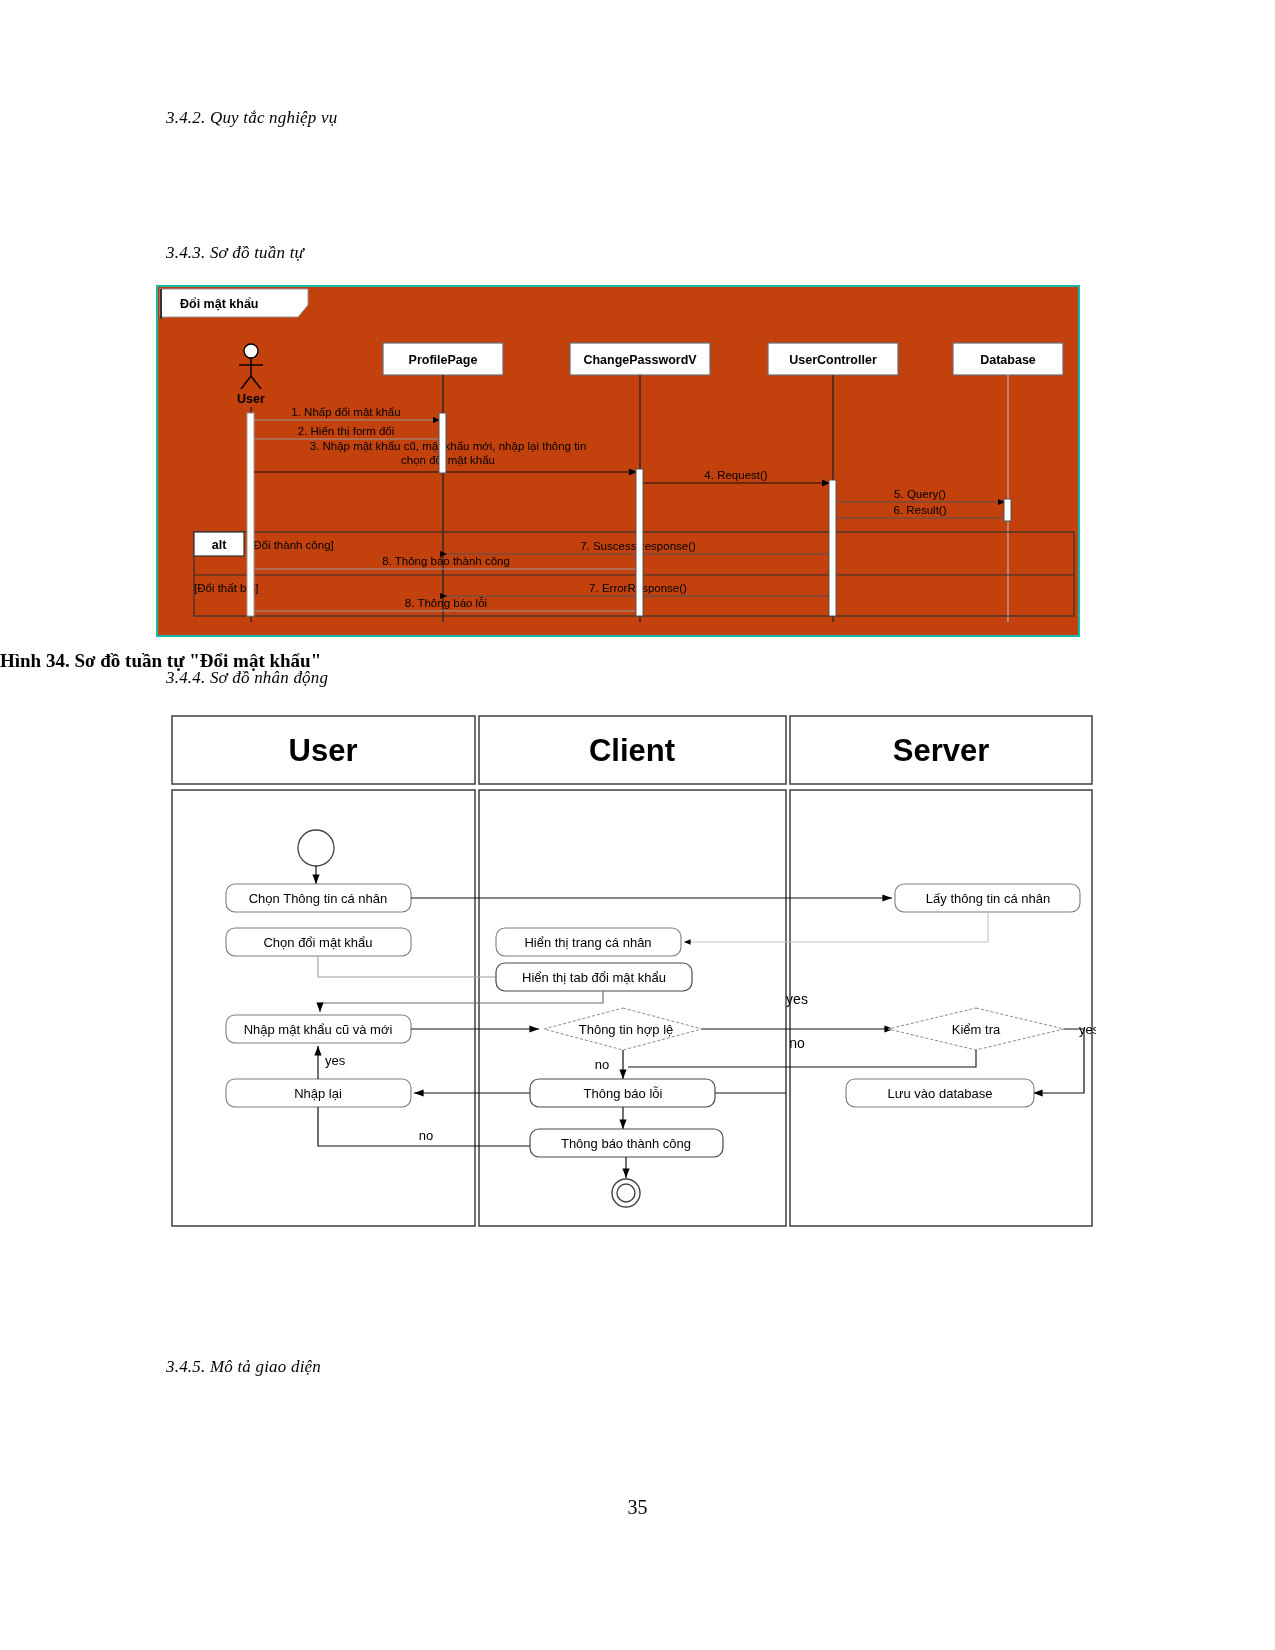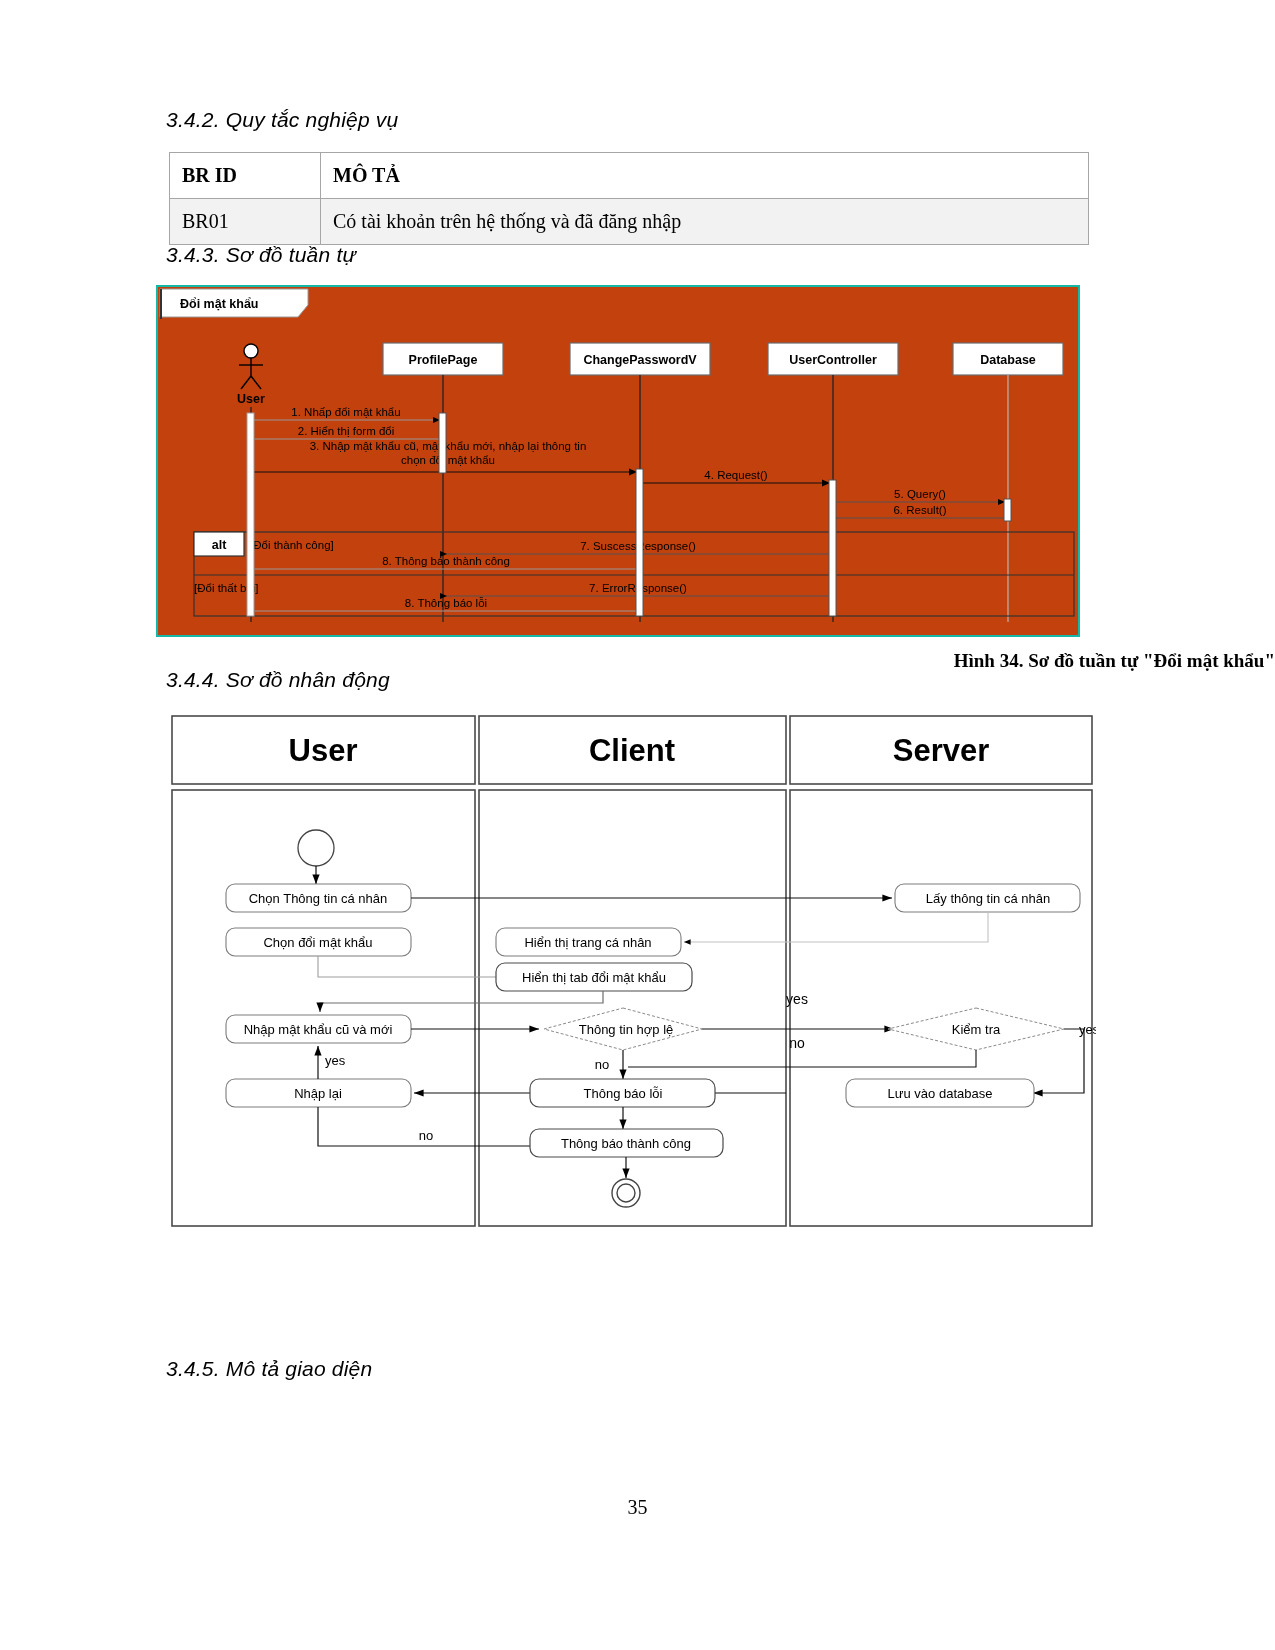--- a/index.html
+++ b/index.html
@@ -18,23 +18,23 @@
   .page {
     position: absolute;
     left: 0; top: 0;
     width: 1275px;
     height: 1650px;
   }
 
   
   .heading {
     position: absolute;
-    font-family: Liberation Sans, sans-serif;
+    font-family: Liberation Serif, serif;
     font-style: italic;
-    font-size: 21px;
+    font-size: 17px;
     letter-spacing: .2px;
     white-space: nowrap;
   }
   #h-342 { left: 166px; top: 108px; }
   #h-343 { left: 166px; top: 243px; }
   #h-344 { left: 166px; top: 668px; }
   #h-345 { left: 166px; top: 1357px; }
 
   
   .br-table {
@@ -55,21 +55,21 @@
     height: 32px;
   }
   .br-table thead th { font-weight: bold; background: #ffffff; }
   .br-table tbody td { background: #f2f2f2; font-weight: normal; }
   .col-id { width: 128px; }
 
   
   .caption {
     position: absolute;
     width: 100%;
-    text-align: right;
+    text-align: left;
     font-family: "Liberation Serif", serif;
     font-weight: bold;
     font-size: 19px;
   }
   #cap-34 { left: 0; top: 650px; }
   #cap-35 { left: 0; top: 1247px; }
 
   
   #page-num {
     position: absolute;
@@ -106,34 +106,20 @@
 
   text { font-family: "Liberation Sans", sans-serif; }
 </style>
 </head>
 <body>
 
 <div class="page">
 
   <div class="heading" id="h-342">3.4.2. Quy tắc nghiệp vụ</div>
 
-  <table class="br-table">
-    <thead>
-      <tr>
-        <th class="col-id">BR ID</th>
-        <th>MÔ TẢ</th>
-      </tr>
-    </thead>
-    <tbody>
-      <tr>
-        <td class="col-id">BR01</td>
-        <td>Có tài khoản trên hệ thống và đã đăng nhập</td>
-      </tr>
-    </tbody>
-  </table>
 
   <div class="heading" id="h-343">3.4.3. Sơ đồ tuần tự</div>
 
   <div id="seq-diagram">
     <svg id="seq-svg" width="920" height="346" viewBox="0 0 920 346">
       <defs>
         <marker id="sarrow" markerWidth="8" markerHeight="8" refX="7" refY="3" orient="auto" markerUnits="strokeWidth">
           <path d="M0,0 L7,3 L0,6 z" fill="#000"></path>
         </marker>
         <marker id="sarrowL" markerWidth="8" markerHeight="8" refX="1" refY="3" orient="auto" markerUnits="strokeWidth">

